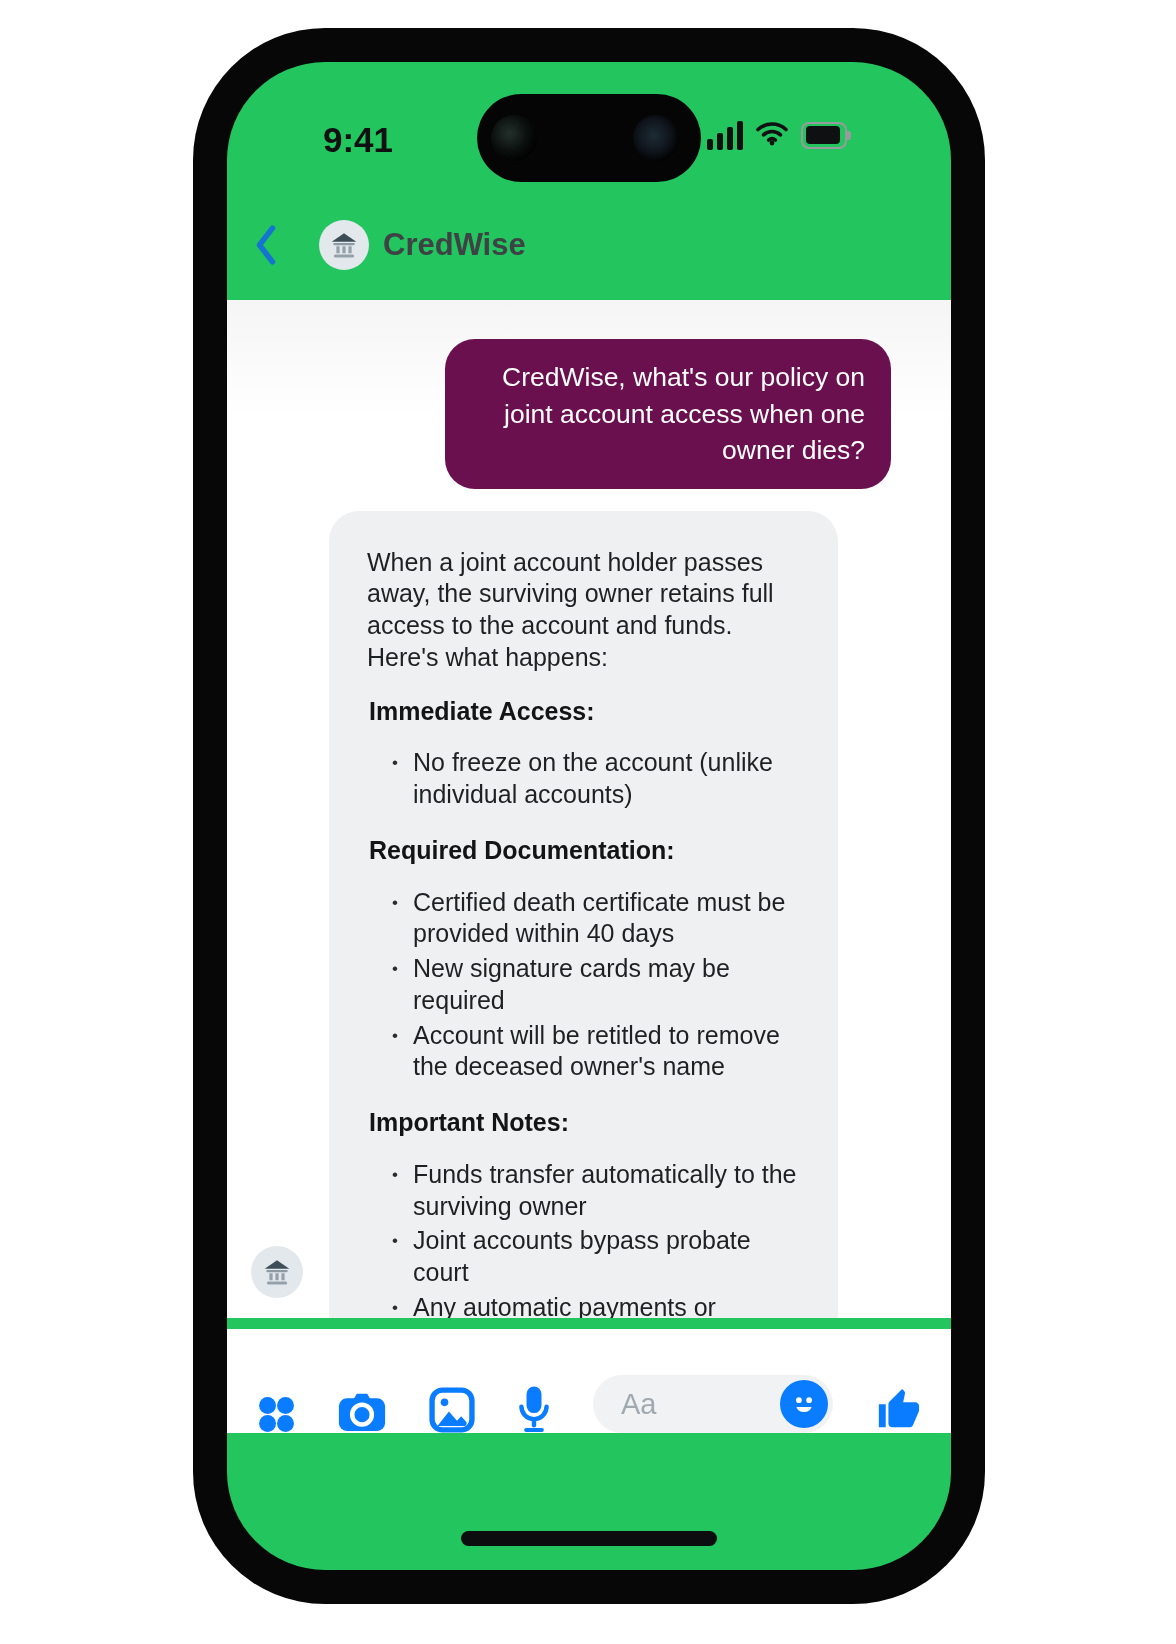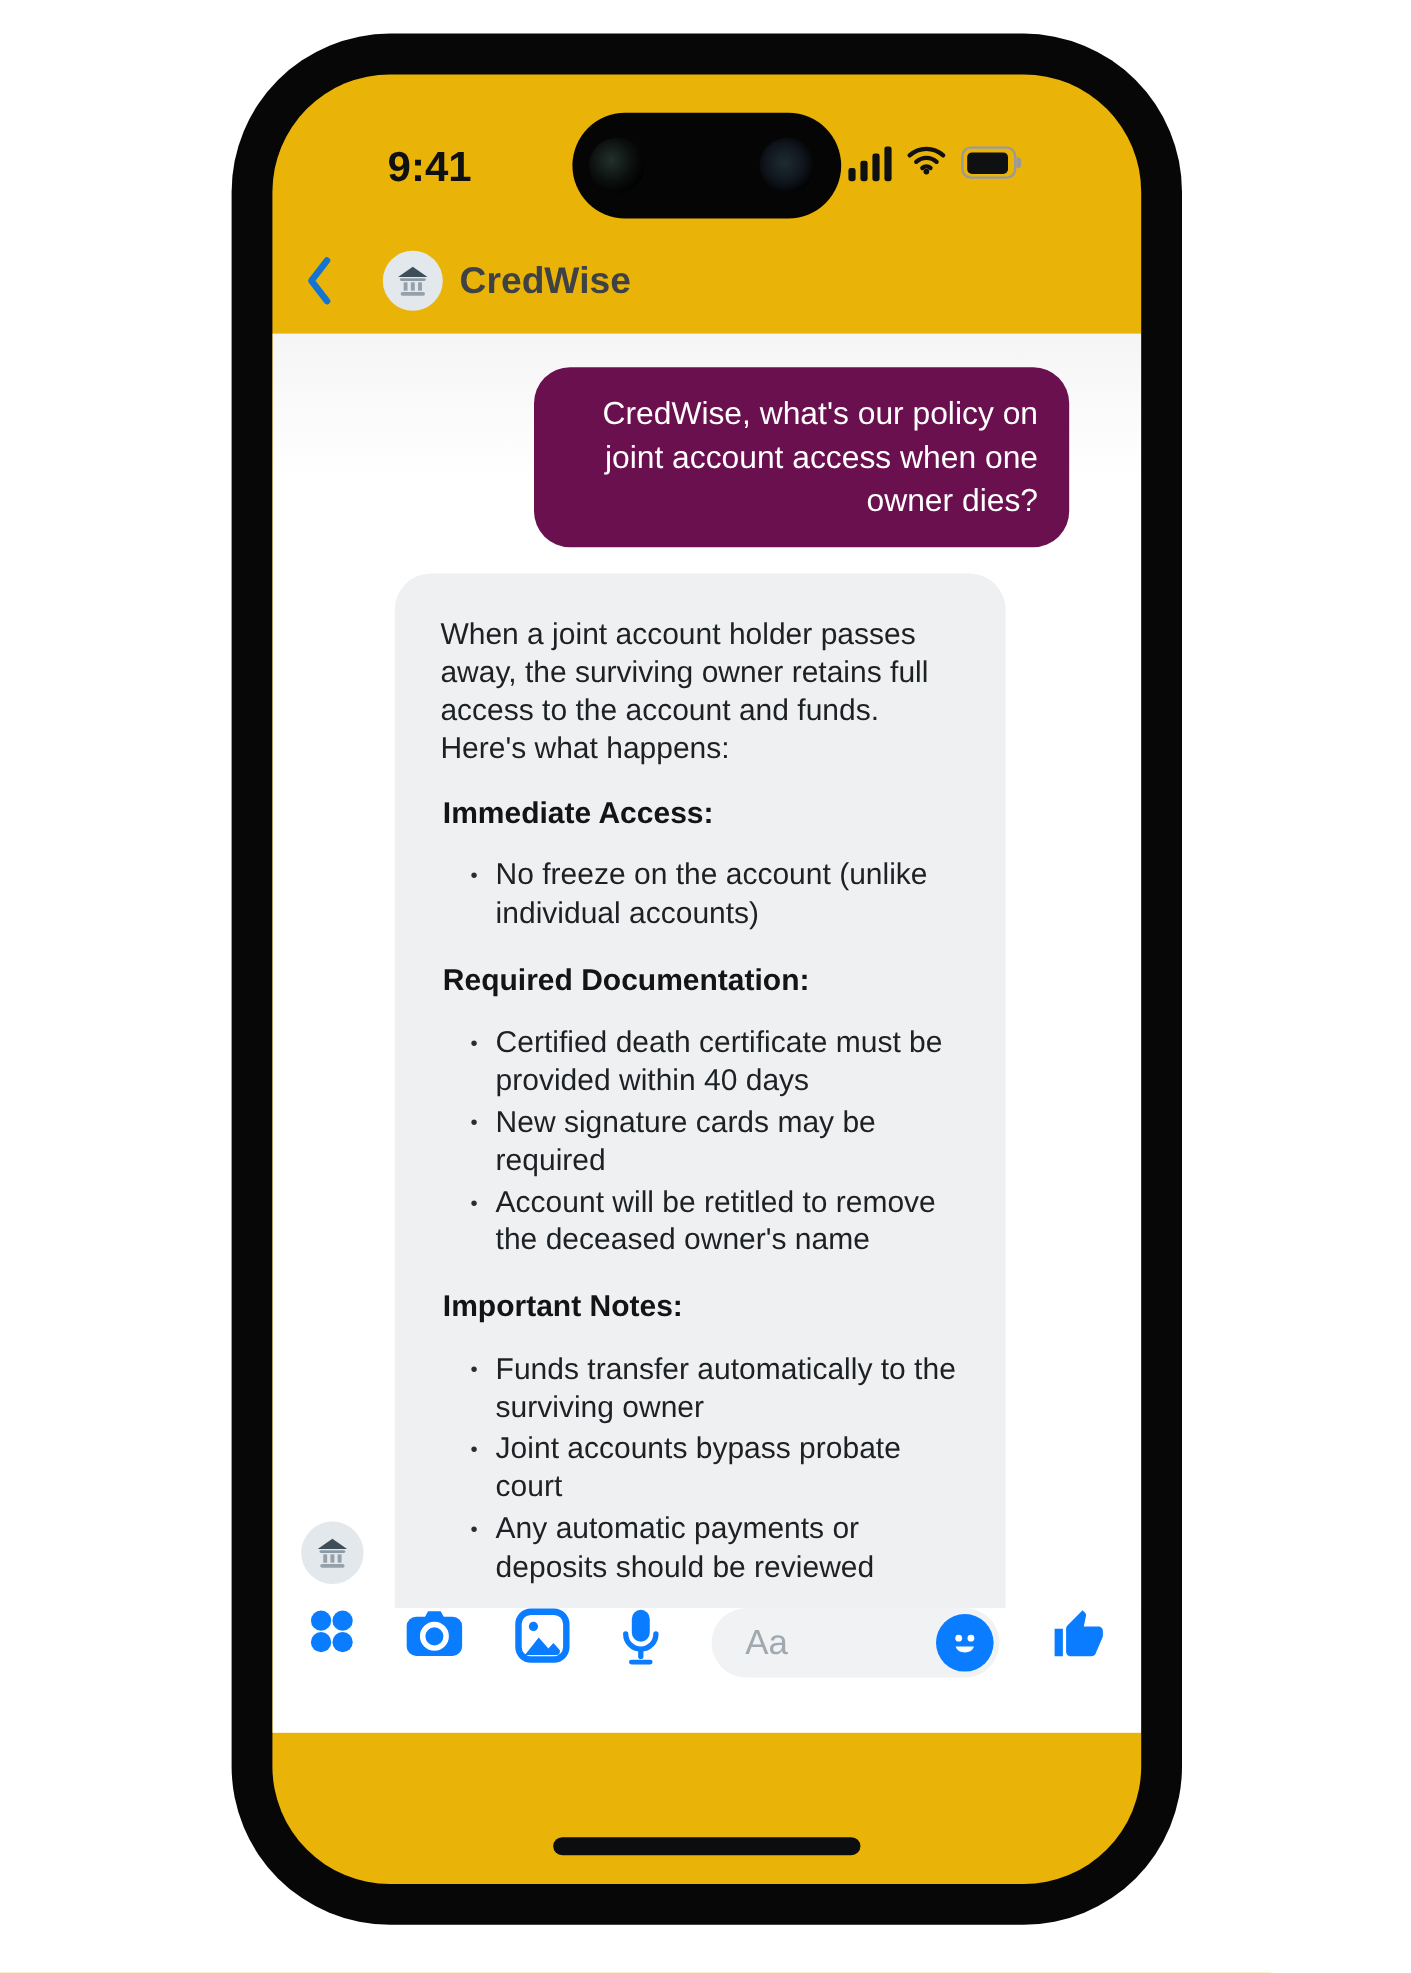--- a/index.html
+++ b/index.html
@@ -16,22 +16,22 @@
   html,body{margin:0;padding:0;}
   body{
     width:1176px;height:1644px;background:#ffffff;position:relative;
     font-family:"Liberation Sans", sans-serif;
   }
   .phone{
     position:absolute;left:193px;top:28px;width:792px;height:1576px;
     background:#070708;border-radius:132px;padding:34px;
   }
   .screen{
-    width:100%;height:100%;background:#eab308;border-radius:98px;
-    overflow:hidden;position:relative;display:flex;flex-direction:column;
+    width:100%;height:100%;background:#22c55e;border-radius:98px;
+    overflow:hidden;position:relative;display:flex;flex-direction:column;gap:11px;
   }
   
   .status-bar{flex:none;height:128px;position:relative;}
   .time{
     position:absolute;left:96px;top:58px;font-size:35px;font-weight:700;color:#0E1012;
   }
   .island{
     position:absolute;left:50%;top:32px;transform:translateX(-50%);
     width:224px;height:88px;border-radius:46px;background:#050506;
   }
@@ -57,41 +57,41 @@
   }
   .header-title{margin-left:14px;font-size:31px;font-weight:700;color:var(--title-color);}
   
   .chat{
     flex:1;position:relative;overflow:hidden;
     background:linear-gradient(to bottom,#f5f5f6 0px,#ffffff 120px);
     padding-top:24px;
   }
   .bubble{border-radius:30px;}
   .user-bubble{
-    margin:4px 60px 0 auto;width:446px;background:var(--user-bubble);color:#ffffff;
+    margin:15px 60px 0 auto;width:446px;background:var(--user-bubble);color:#ffffff;
     padding:20px 26px;font-size:26.5px;line-height:1.38;text-align:right;
   }
   .bot-bubble{
     margin:22px 0 0 102px;width:509px;background:var(--bot-bubble);
     padding:36px 38px 44px 38px;font-size:25px;line-height:1.27;color:var(--body-text);
   }
   .bot-bubble p{margin:0 0 22px 0;}
   .bot-bubble h4{margin:0 0 20px 2px;font-size:25px;color:#121416;}
   .bot-bubble ul{list-style:none;margin:0 0 24px 24px;padding:0;}
   .bot-bubble li{position:relative;padding-left:22px;margin:0 0 3px 0;}
   .bot-bubble li::before{
     content:"•";position:absolute;left:1px;top:5px;font-size:17px;color:#2a2d30;
   }
   .chat-avatar{
     position:absolute;left:24px;bottom:20px;width:52px;height:52px;border-radius:50%;
     background:var(--avatar-bg);display:flex;align-items:center;justify-content:center;
   }
   
   .toolbar{
-    flex:none;height:104px;background:#ffffff;display:flex;align-items:flex-start;
+    flex:none;height:104px;background:#ffffff;display:flex;align-items:flex-end;
     gap:42px;padding:0 30px;
   }
   .tool-icon{flex:none;display:flex;align-items:center;justify-content:center;cursor:pointer;}
   .composer{
     flex:1;height:58px;background:#F0F2F4;border-radius:29px;position:relative;
     display:flex;align-items:center;
   }
   .composer input{
     border:none;outline:none;background:transparent;margin-left:26px;width:130px;
     font-size:29px;font-family:"Liberation Sans",sans-serif;color:#222;

